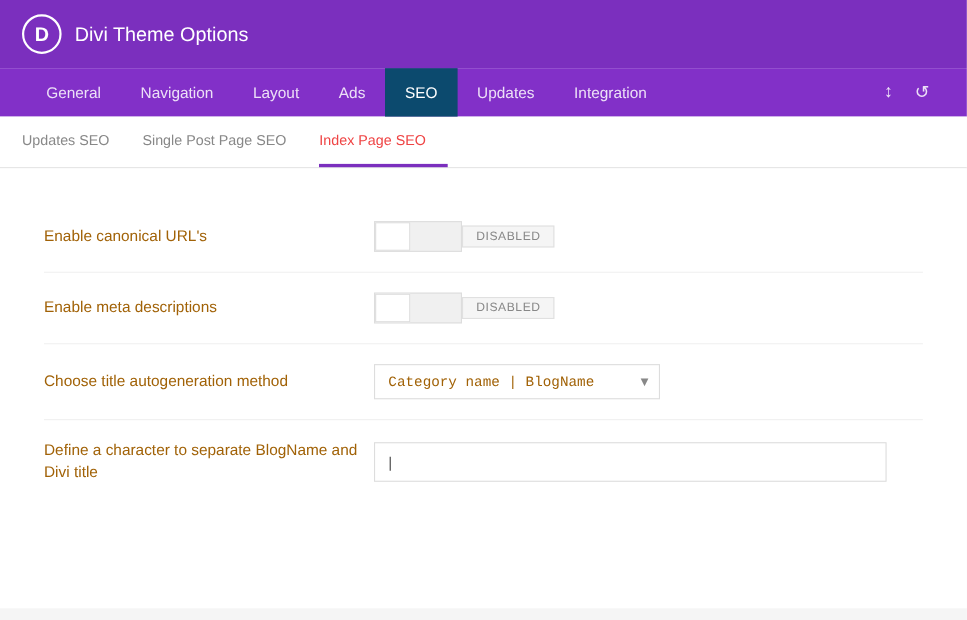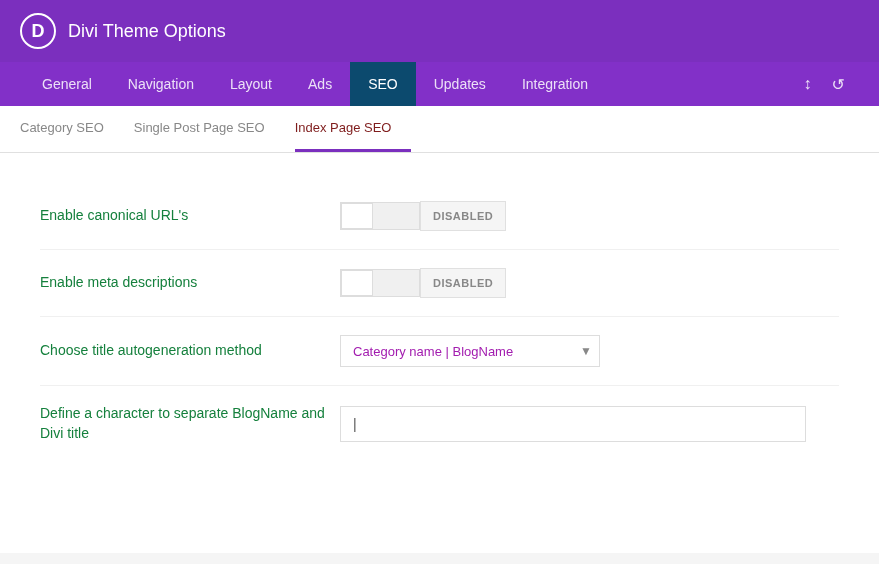--- a/index.html
+++ b/index.html
@@ -74,21 +74,21 @@
     .sub-tab {
       padding: 14px 20px 14px 0;
       margin-right: 10px;
       font-size: 13px;
       color: #888;
       cursor: pointer;
       border-bottom: 3px solid transparent;
       position: relative;
     }
     .sub-tab.active {
-      color: #7f1d1d;
+      color: #ef4444;
       border-bottom: 3px solid #7b2fbe;
     }
 
     
     .content {
       background: #fff;
       padding: 30px 40px;
       min-height: 400px;
     }
 
@@ -96,21 +96,21 @@
       display: flex;
       align-items: center;
       padding: 18px 0;
       border-bottom: 1px solid #f0f0f0;
     }
     .field-row:last-child { border-bottom: none; }
 
     .field-label {
       width: 300px;
       font-size: 14px;
-      color: #15803d;
+      color: #a16207;
       line-height: 1.4;
       flex-shrink: 0;
     }
 
     .field-control {
       display: flex;
       align-items: center;
       gap: 0;
     }
 
@@ -128,43 +128,44 @@
       background: #fff;
       border: 1px solid #ddd;
       margin: 0;
     }
 
     .disabled-badge {
       background: #f5f5f5;
       border: 1px solid #e0e0e0;
       color: #888;
       font-size: 11px;
-      font-weight: 700;
+      font-weight: 400;
       letter-spacing: 0.5px;
       padding: 6px 12px;
-      height: 30px;
+      height: 20px;
       display: flex;
       align-items: center;
     }
 
     .select-wrapper {
       position: relative;
       display: inline-block;
     }
     .select-control {
       appearance: none;
       -webkit-appearance: none;
       background: #fff;
       border: 1px solid #ddd;
       padding: 6px 30px 6px 12px;
       font-size: 13px;
-      color: #a21caf;
+      color: #a16207;
       height: 32px;
       width: 260px;
       cursor: pointer;
+      font-family: Liberation Mono, monospace;
     }
     .select-arrow {
       position: absolute;
       right: 8px;
       top: 50%;
       transform: translateY(-50%);
       pointer-events: none;
       color: #888;
       font-size: 12px;
     }
@@ -196,21 +197,21 @@
   <a class="nav-tab">Ads</a>
   <a class="nav-tab active">SEO</a>
   <a class="nav-tab">Updates</a>
   <a class="nav-tab">Integration</a>
   <div class="nav-spacer"></div>
   <span class="nav-tab-icon">↕</span>
   <span class="nav-tab-icon">↺</span>
 </div>
 
 <div class="sub-tabs">
-  <div class="sub-tab">Category SEO</div>
+  <div class="sub-tab">Updates SEO</div>
   <div class="sub-tab">Single Post Page SEO</div>
   <div class="sub-tab active">Index Page SEO</div>
 </div>
 
 <div class="content">
 
   <div class="field-row">
     <div class="field-label">Enable canonical URL's</div>
     <div class="field-control">
       <div class="toggle-track">

